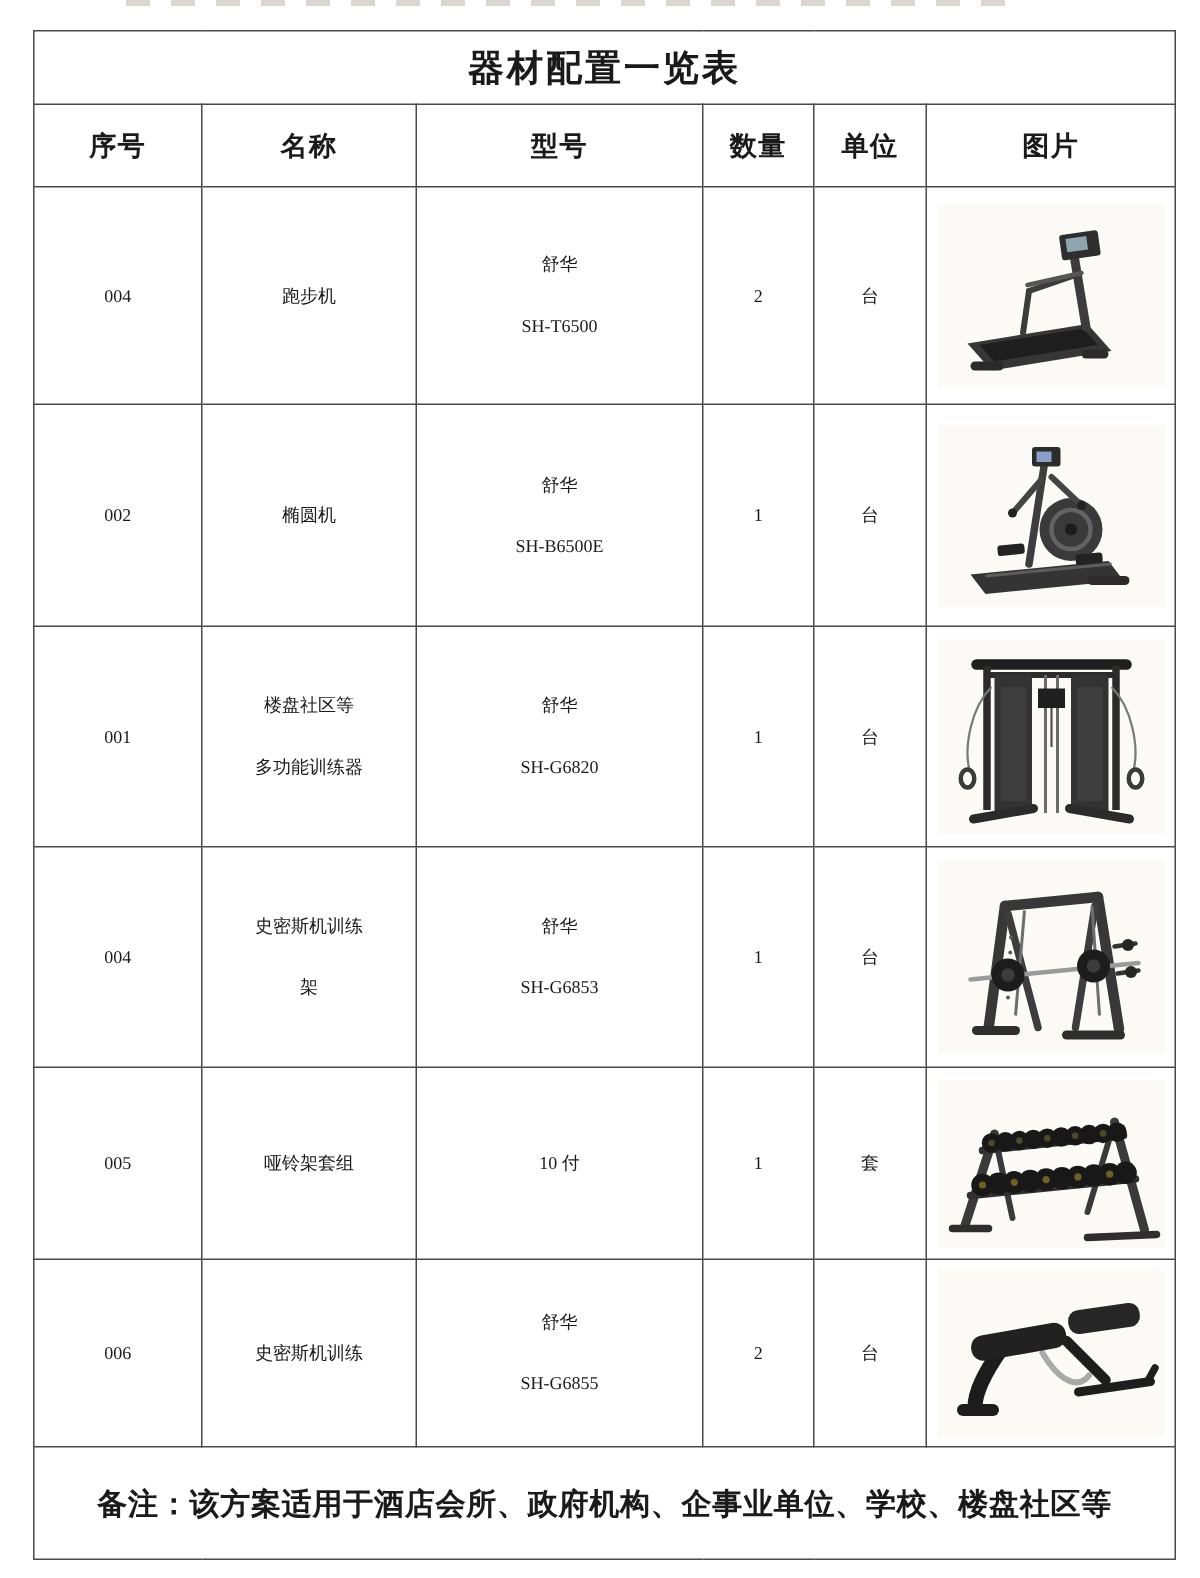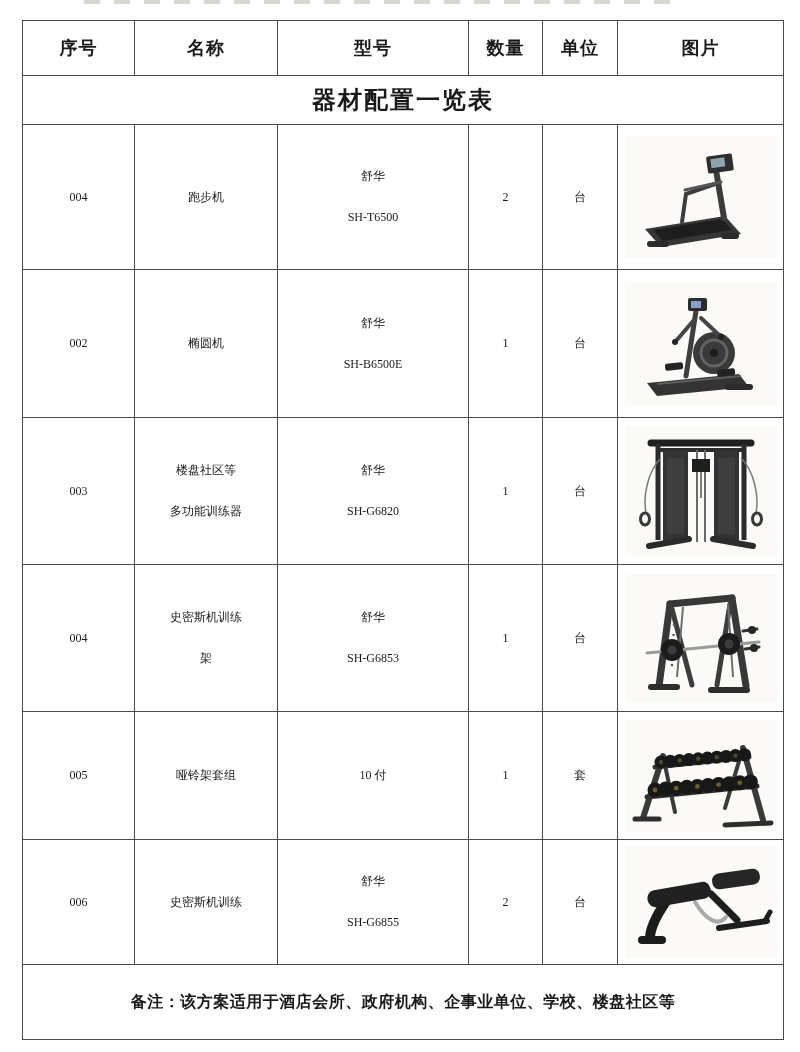--- a/index.html
+++ b/index.html
@@ -24,50 +24,50 @@
   }
   .title-cell { height:48px; font-size:24px; font-weight:bold; letter-spacing:2px; }
   .head-cell  { height:54px; font-size:18px; font-weight:bold; letter-spacing:1px; }
   tbody.rows .line { line-height:3.4; font-size:12px; white-space:nowrap; }
   tbody.rows tr:nth-child(1) td { height:144px; }
   tbody.rows tr:nth-child(2) td { height:147px; }
   tbody.rows tr:nth-child(3) td { height:146px; }
   tbody.rows tr:nth-child(4) td { height:146px; }
   tbody.rows tr:nth-child(5) td { height:127px; }
   tbody.rows tr:nth-child(6) td { height:124px; }
-  .note-cell { height:74px; font-size:16px; font-weight:bold; letter-spacing:.5px;margin-top:14px; }
+  .note-cell { height:74px; font-size:20px; font-weight:bold; letter-spacing:.5px;margin-top:14px; }
   td[data-name="row-image-cell"] svg { display:block; margin:0 auto; }
   .photo-bg { fill:#fbfaf7; }
 </style>
 </head>
 <body>
 
 <div class="top-remnant" data-name="cropped-text-remnant"></div>
 
 <div class="sheet" data-name="document-sheet">
   <table class="equip" data-name="equipment-table">
     <colgroup>
       <col style="width:112px">
         <col style="width:143px">
         <col style="width:191px">
       <col style="width:74px">
         <col style="width:75px">
         <col style="width:166px">
     </colgroup>
     <thead>
+      <tr data-name="title-row">
+        <td class="title-cell" colspan="6" data-name="table-title">器材配置一览表</td>
+      </tr>
       <tr data-name="header-row">
         <th class="head-cell" data-name="column-header-no">序号</th>
         <th class="head-cell" data-name="column-header-name">名称</th>
         <th class="head-cell" data-name="column-header-model">型号</th>
         <th class="head-cell" data-name="column-header-qty">数量</th>
         <th class="head-cell" data-name="column-header-unit">单位</th>
         <th class="head-cell" data-name="column-header-image">图片</th>
-      </tr>
-      <tr data-name="title-row">
-        <td class="title-cell" colspan="6" data-name="table-title">器材配置一览表</td>
       </tr>
     </thead>
     <tbody class="rows" data-name="equipment-rows">
         <tr data-name="table-row">
           <td data-name="row-no">
             <div class="line" data-name="row-no-text">004</div>
           </td>
           <td data-name="row-name">
             <div class="line" data-name="row-name-text">跑步机</div>
           </td>
@@ -131,21 +131,21 @@
     <circle cx="50" cy="59" r="3" fill="#222222"></circle>
     <circle cx="96" cy="54" r="3" fill="#222222"></circle>
     <rect x="40" y="80" width="18" height="7" rx="2" fill="#232323" transform="rotate(-6 49 83)"></rect>
     <rect x="92" y="86" width="18" height="7" rx="2" fill="#232323" transform="rotate(-6 101 89)"></rect>
     <rect x="100" y="101" width="28" height="6" rx="3" fill="#2b2b2b"></rect>
   </svg>
 </td>
         </tr>
         <tr data-name="table-row">
           <td data-name="row-no">
-            <div class="line" data-name="row-no-text">003</div>
+            <div class="line" data-name="row-no-text">001</div>
           </td>
           <td data-name="row-name">
             <div class="line" data-name="row-name-text">楼盘社区等</div>
             <div class="line" data-name="row-name-text">多功能训练器</div>
           </td>
           <td data-name="row-model">
             <div class="line" data-name="row-model-text">舒华</div>
             <div class="line" data-name="row-model-text">SH-G6820</div>
           </td>
           <td data-name="row-qty">

